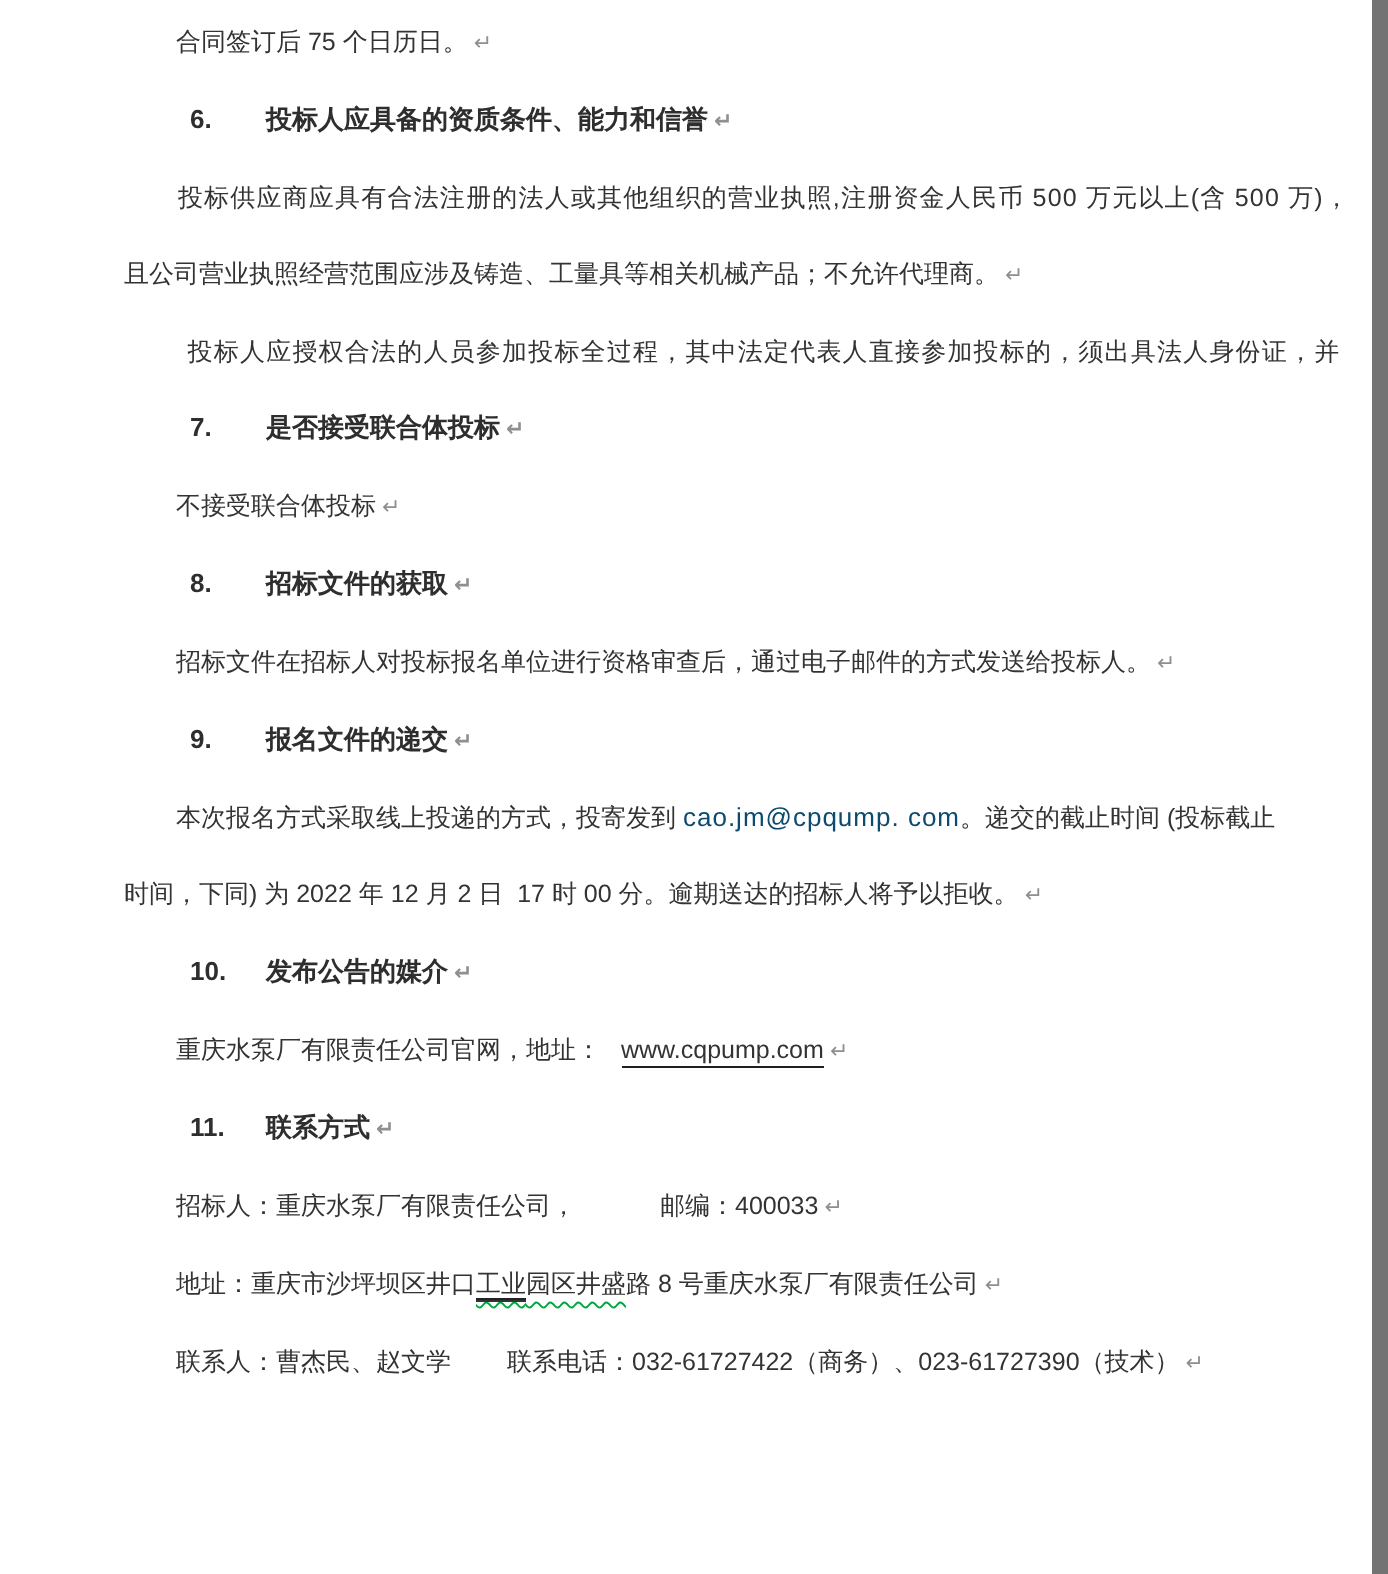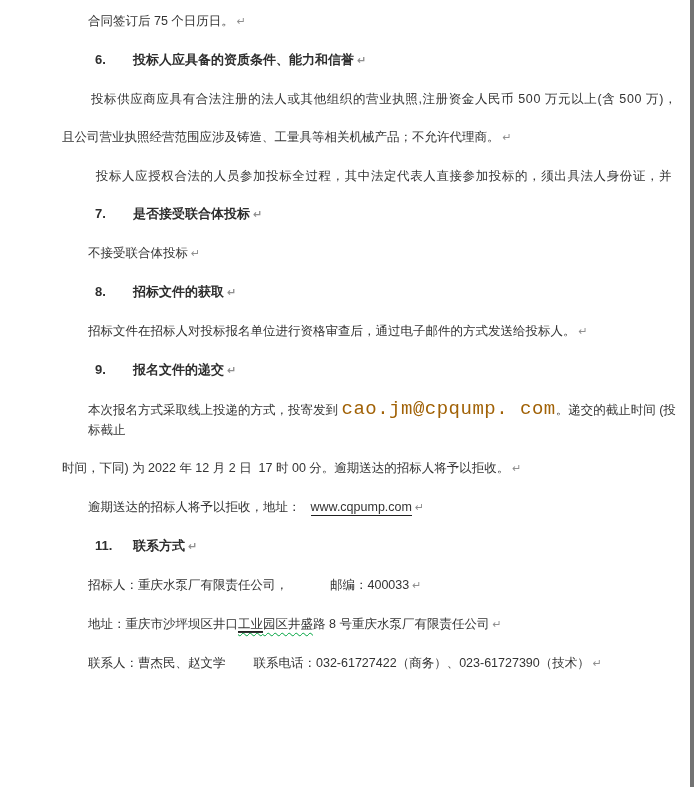--- a/index.html
+++ b/index.html
@@ -4,43 +4,43 @@
 <style>
   html,body { margin:0; padding:0; }
   body {
     width:694px; height:787px; background:#ffffff; overflow:hidden;
     font-family:"Liberation Sans","DejaVu Sans",sans-serif;
     color:#333333;
   }
   .page {
     box-sizing:border-box; width:694px; height:787px;
     padding:11px 10px 0 62px;
-    border-right:4px solid #737373;
+    border-right:8px solid #737373;
     background:#ffffff;
   }
   .ln {
     margin:0 0 18px 0;
     font-size:12.5px; line-height:20px;
     white-space:pre-wrap;
   }
   .indent { padding-left:26px; }
   .full { letter-spacing:0.6px;text-align:center; }
   .heading {
     margin-top:10px;            
     font-weight:bold; font-size:13px; color:#2e2e2e;
     padding-left:33px;
   }
   .hnum { display:inline-block; width:38px; }
   .pilcrow {
     color:#8f8f8f; font-size:11px; margin-left:3px;
     font-family:"DejaVu Sans",sans-serif;
   }
   .email {
-    font-family:Liberation Mono, monospace;
-    font-size:19px; letter-spacing:0.5px; color:#a16207;
+    font-family:Liberation Sans, sans-serif;
+    font-size:13px; letter-spacing:0.5px; color:#0c4a6e;
   }
   .weblink {
     border-bottom:1px solid #1f1f1f; padding-bottom:1px;
     cursor:pointer;
     margin-left:10px;
   }
   .u-wavy {
     text-decoration:underline wavy #00a33e;
     text-decoration-thickness:1px;
     text-underline-offset:4px;
@@ -72,22 +72,23 @@
   <p class="ln heading"><span class="hnum">8.</span><span>招标文件的获取</span><span class="pilcrow">↵</span></p>
 
   <p class="ln indent"><span>招标文件在招标人对投标报名单位进行资格审查后，通过电子邮件的方式发送给投标人。</span><span class="pilcrow">↵</span></p>
 
   <p class="ln heading"><span class="hnum">9.</span><span>报名文件的递交</span><span class="pilcrow">↵</span></p>
 
   <p class="ln indent"><span>本次报名方式采取线上投递的方式，投寄发到 </span><span class="email">cao.jm@cpqump. com</span><span>。递交的截止时间 (投标截止</span></p>
 
   <p class="ln"><span>时间，下同) 为 2022 年 12 月 2 日  17 时 00 分。逾期送达的招标人将予以拒收。</span><span class="pilcrow">↵</span></p>
 
+  <p class="ln heading"><span class="hnum">10.</span><span>发布公告的媒介</span><span class="pilcrow">↵</span></p>
 
-  <p class="ln indent"><span>逾期送达的招标人将予以拒收，地址：</span><span class="weblink">www.cqpump.com</span><span class="pilcrow">↵</span></p>
+  <p class="ln indent"><span>重庆水泵厂有限责任公司官网，地址：</span><span class="weblink">www.cqpump.com</span><span class="pilcrow">↵</span></p>
 
   <p class="ln heading"><span class="hnum">11.</span><span>联系方式</span><span class="pilcrow">↵</span></p>
 
   <p class="ln indent"><span>招标人：重庆水泵厂有限责任公司，</span><span class="gap-wide"></span><span>邮编：400033</span><span class="pilcrow">↵</span></p>
 
   <p class="ln indent"><span>地址：重庆市沙坪坝区井口</span><span class="u-wavy"><span class="u-solid">工业</span><span>园区井盛</span></span><span>路 8 号重庆水泵厂有限责任公司</span><span class="pilcrow">↵</span></p>
 
   <p class="ln indent"><span>联系人：曹杰民、赵文学</span><span class="gap-mid"></span><span>联系电话：032-61727422（商务）、023-61727390（技术）</span><span class="pilcrow">↵</span></p>
 
 </div>

